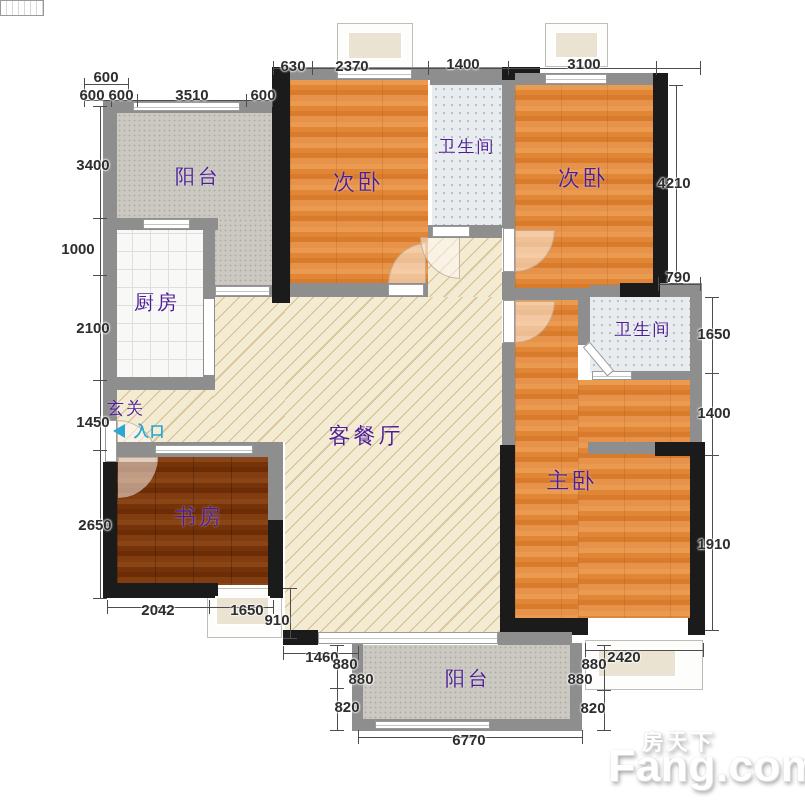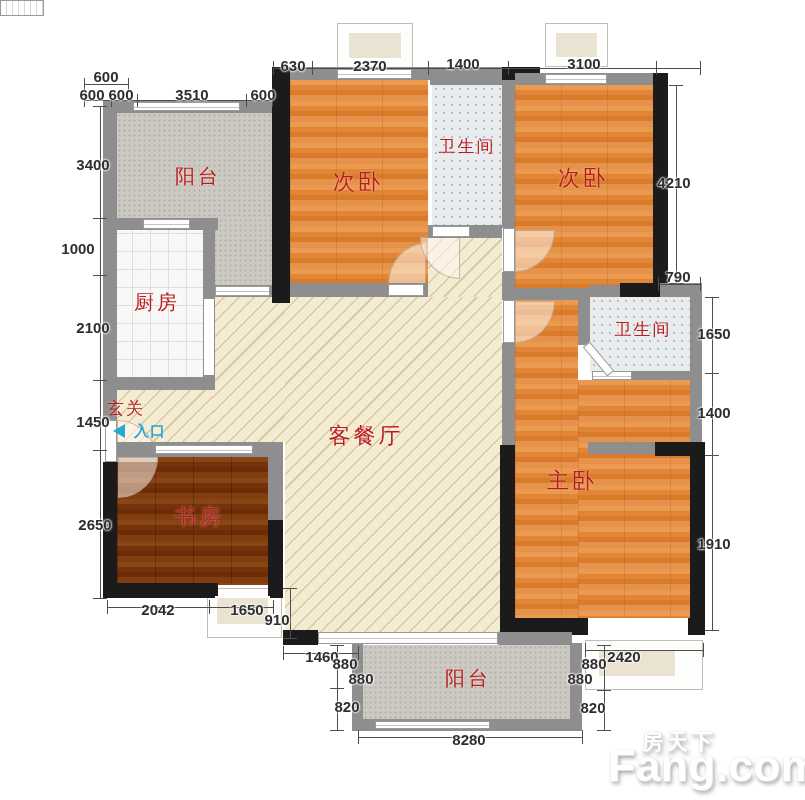--- a/index.html
+++ b/index.html
@@ -44,21 +44,21 @@
   .arc{background:rgba(255,252,248,.5);border:1px solid rgba(185,158,132,.75);z-index:2;}
   .a-tl{border-radius:100% 0 0 0;}.a-tr{border-radius:0 100% 0 0;}
   .a-br{border-radius:0 0 100% 0;}.a-bl{border-radius:0 0 0 100%;}
   .leaf{background:#fff;border:1px solid #9a9a9a;z-index:4;}
   
   .dl,.tk{background:#4d4d4d;z-index:5;}
   .dim{position:absolute;transform:translate(-50%,-50%);z-index:6;
        font-weight:bold;font-size:15px;line-height:1.1;color:#2e2e2e;white-space:nowrap;
        text-shadow:0 0 2px #fff,0 0 2px #fff,0 0 3px #fff;}
   .rm{position:absolute;transform:translate(-50%,-50%);z-index:6;
-      font-size:20px;line-height:1;color:#b91c1c;letter-spacing:3px;white-space:nowrap;
+      font-size:20px;line-height:1;color:#4c1d95;letter-spacing:3px;white-space:nowrap;
       text-shadow:0 0 2px rgba(255,255,255,.55);}
   .rm.big{font-size:22px;}
   .rm.sm{font-size:17px;letter-spacing:2px;}
   .entry-label{position:absolute;z-index:6;color:#2aa7d4;font-size:15px;font-weight:bold;
       letter-spacing:1px;transform:translate(-50%,-50%);white-space:nowrap;}
   .entry-arrow{position:absolute;z-index:6;width:0;height:0;
       border-top:7px solid rgba(0,0,0,0);border-bottom:7px solid rgba(0,0,0,0);
       border-right:12px solid #2aa7d4;}
   
   .wm{position:absolute;z-index:8;color:#fff;font-weight:bold;
@@ -230,35 +230,35 @@
   <div class="tk" style="left:597px;top:645px;width:14px;height:1px"></div>
   <div class="tk" style="left:597px;top:690px;width:14px;height:1px"></div>
   <div class="tk" style="left:597px;top:730px;width:14px;height:1px"></div>
 
   <div class="dim" style="left:106px;top:77px">600</div>
   <div class="dim" style="left:92px;top:95px">600</div>
   <div class="dim" style="left:121px;top:95px">600</div>
   <div class="dim" style="left:192px;top:95px">3510</div>
   <div class="dim" style="left:263px;top:95px">600</div>
   <div class="dim" style="left:293px;top:66px">630</div>
-  <div class="dim" style="left:370px;top:66px">2370</div>
+  <div class="dim" style="left:352px;top:66px">2370</div>
   <div class="dim" style="left:463px;top:64px">1400</div>
   <div class="dim" style="left:584px;top:64px">3100</div>
   <div class="dim" style="left:93px;top:165px">3400</div>
   <div class="dim" style="left:78px;top:249px">1000</div>
   <div class="dim" style="left:93px;top:328px">2100</div>
   <div class="dim" style="left:93px;top:422px">1450</div>
   <div class="dim" style="left:95px;top:525px">2650</div>
   <div class="dim" style="left:674px;top:183px">4210</div>
   <div class="dim" style="left:678px;top:277px">790</div>
   <div class="dim" style="left:714px;top:334px">1650</div>
   <div class="dim" style="left:714px;top:413px">1400</div>
   <div class="dim" style="left:714px;top:544px">1910</div>
   <div class="dim" style="left:624px;top:657px">2420</div>
-  <div class="dim" style="left:469px;top:740px">8280</div>
+  <div class="dim" style="left:469px;top:740px">6770</div>
   <div class="dim" style="left:158px;top:610px">2042</div>
   <div class="dim" style="left:247px;top:610px">1650</div>
   <div class="dim" style="left:277px;top:620px">910</div>
   <div class="dim" style="left:322px;top:657px">1460</div>
   <div class="dim" style="left:345px;top:664px">880</div>
   <div class="dim" style="left:361px;top:679px">880</div>
   <div class="dim" style="left:347px;top:707px">820</div>
   <div class="dim" style="left:594px;top:664px">880</div>
   <div class="dim" style="left:580px;top:679px">880</div>
   <div class="dim" style="left:593px;top:708px">820</div>

